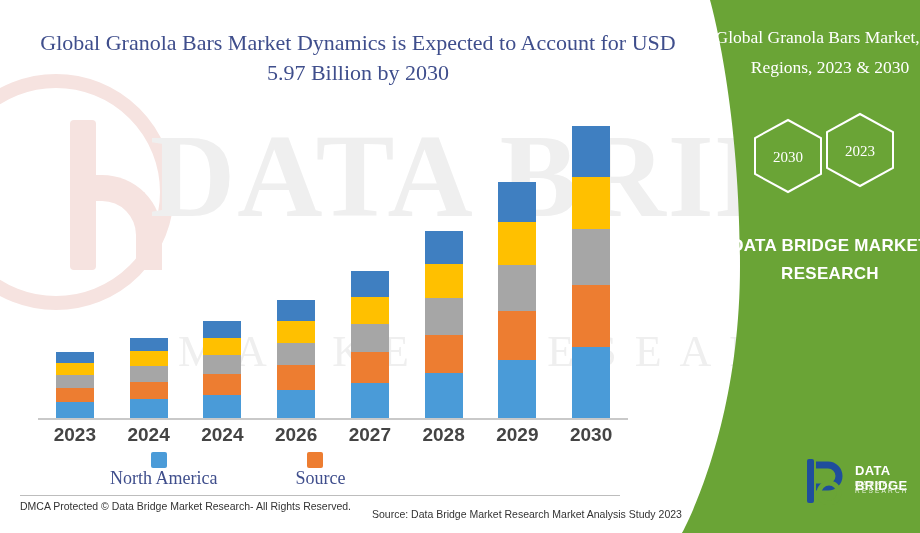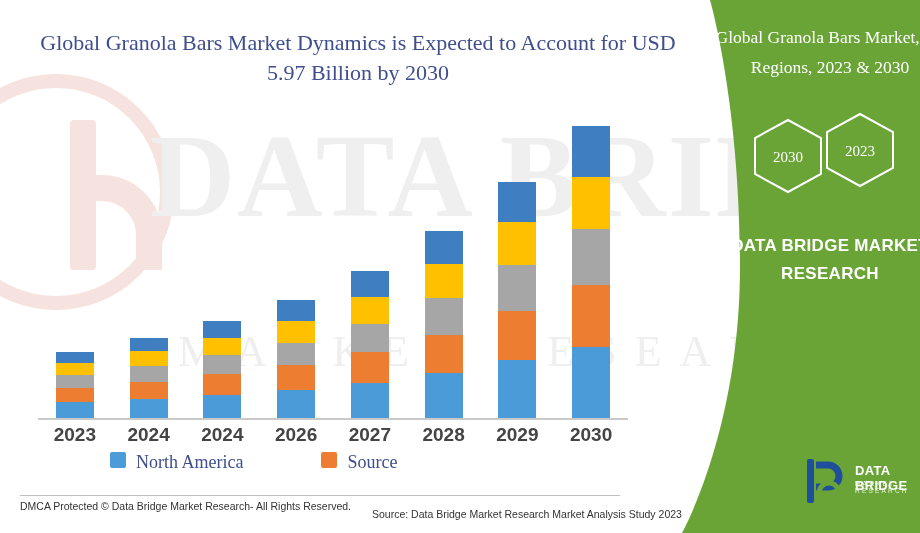--- a/index.html
+++ b/index.html
@@ -86,21 +86,21 @@
   }
   .xlabels span{
     width:64px;text-align:center;font-size:19px;font-weight:700;color:#444;
   }
 
   
   .legend{
     position:absolute;left:110px;top:452px;width:420px;
     display:flex;align-items:center;
   }
-  .legend-item{display:flex;margin-right:78px;}
+  .legend-item{display:flex;align-items:center;margin-right:78px;flex-direction:column;}
   .legend-swatch{width:16px;height:16px;margin-right:10px;border-radius:2px;}
   .legend-label{font-size:18px;color:#3f4e8c;font-weight:400;
     font-family:"Liberation Serif", serif;}
 
   
   .footer-rule{
     position:absolute;left:20px;top:495px;width:600px;height:1px;background:#bdbdbd;
   }
   .footer-left{
     position:absolute;left:20px;top:500px;font-size:10.5px;color:#333;

